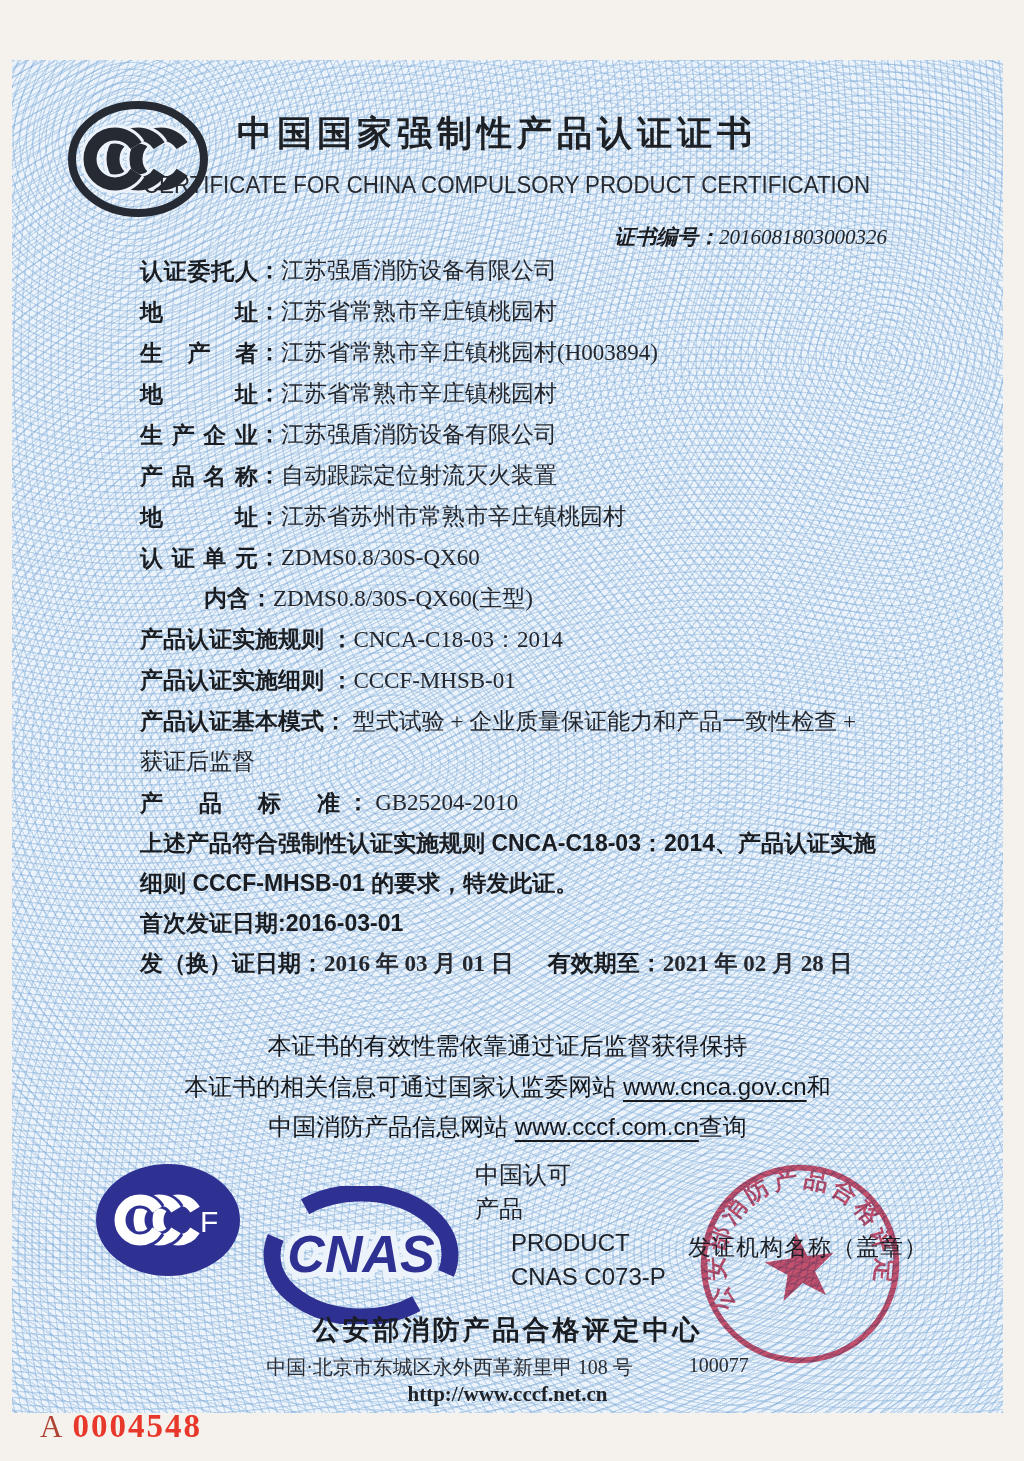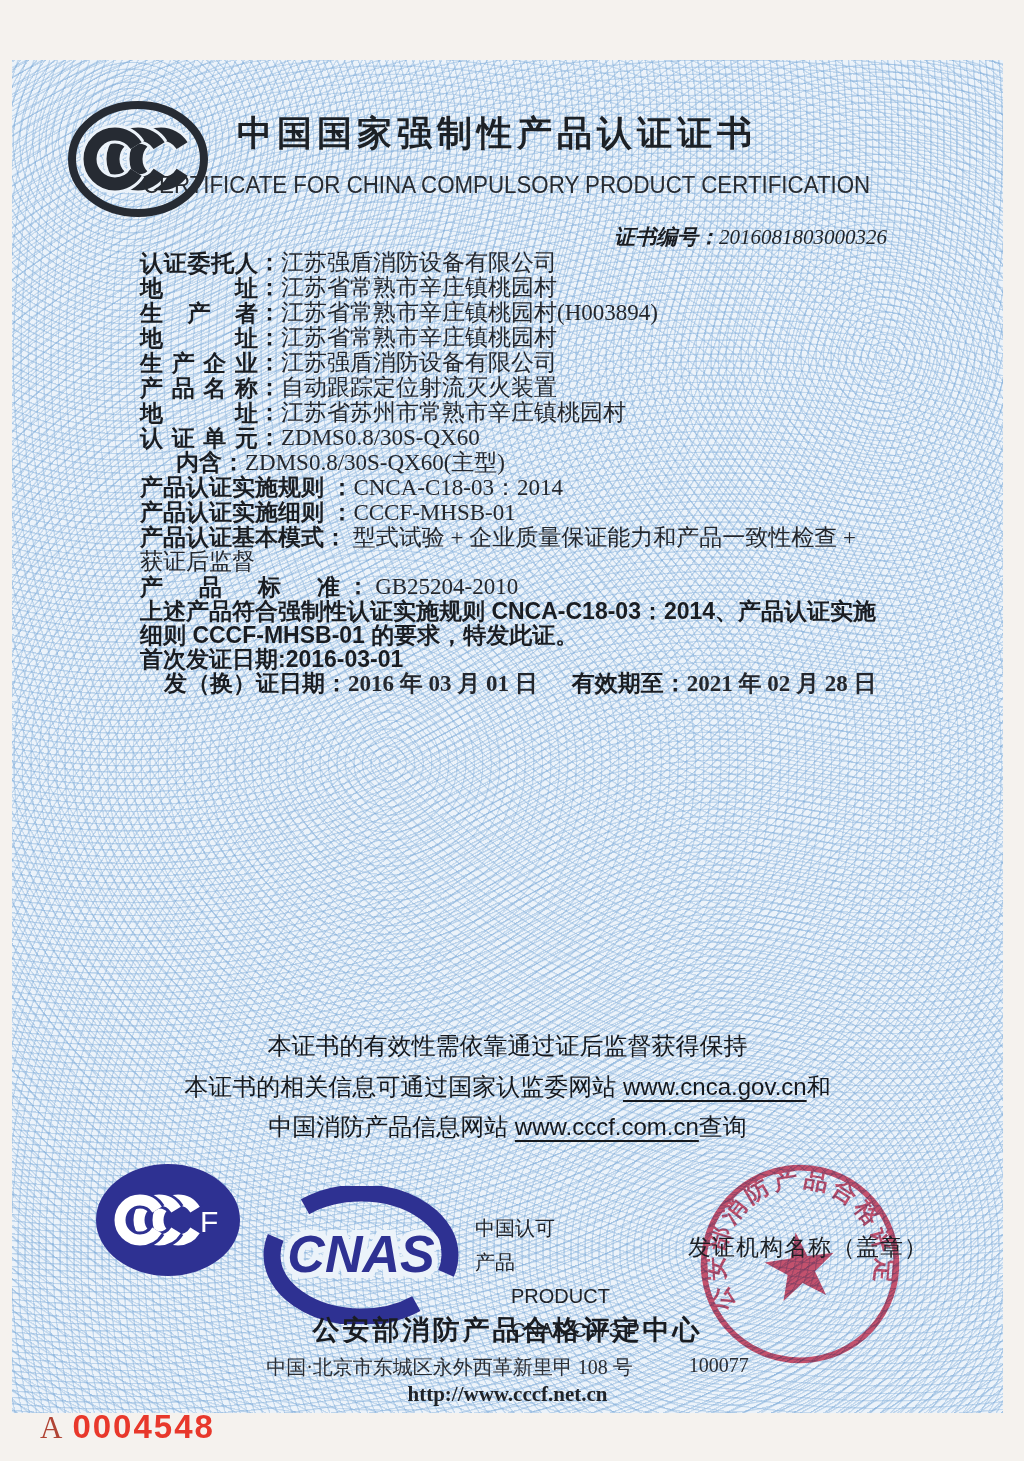--- a/index.html
+++ b/index.html
@@ -24,67 +24,67 @@
   .ccc-logo{position:absolute;left:50px;top:36px;width:153px;height:126px;}
   .titles{position:absolute;left:120px;top:50px;width:730px;text-align:center;}
   .title-cn{font-size:35px;font-weight:700;letter-spacing:5px;color:#1d2126;
     font-family:"Liberation Sans","DejaVu Sans",sans-serif;}
   .title-en{margin-top:15px;font-size:23px;color:#272b31;white-space:nowrap;
     font-family:"Liberation Sans","DejaVu Sans",sans-serif;
     transform:scaleX(0.97);transform-origin:center;}
   .cert-no{position:absolute;top:163px;right:116px;font-size:21px;color:#1f2328;font-style:italic;}
 
   
-  .fields{position:absolute;left:128px;top:190px;width:742px;font-size:23px;line-height:24px;}
+  .fields{position:absolute;left:128px;top:190px;width:742px;font-size:23px;line-height:40px;}
   .row{display:block;}
   .lbl{font-family:"Liberation Sans","DejaVu Sans",sans-serif;font-weight:600;color:#1a1d22;}
   .jlbl{display:inline-block;text-align:justify;text-align-last:justify;vertical-align:bottom;}
   .j5{width:118px;}
   .jwide{width:200px;}
   .colon{font-family:"Liberation Sans","DejaVu Sans",sans-serif;font-weight:600;color:#1a1d22;}
   .val{color:#24272d;}
-  .indent{margin-left:36px;}
+  .indent{margin-left:64px;}
   .statement{margin:0;font-family:"Liberation Sans","DejaVu Sans",sans-serif;
     font-weight:600;color:#1a1d22;}
   .first-issue{text-align:left;font-family:"Liberation Sans","DejaVu Sans",sans-serif;
     font-weight:700;color:#1a1d22;}
-  .date-row{display:flex;gap:34px;font-weight:700;margin-left:24px;}
+  .date-row{display:flex;gap:34px;font-weight:700;}
   .date-row .lbl{font-weight:700;}
   .date-row .val{font-weight:600;}
 
   
   .notice{position:absolute;left:0;top:966px;width:100%;text-align:center;
     font-family:"Liberation Sans","DejaVu Sans",sans-serif;
     font-size:24px;line-height:40.5px;color:#15181d;}
   .u{text-decoration:underline;text-underline-offset:5px;}
 
   
   .cccf-logo{position:absolute;left:82px;top:1102px;width:148px;height:116px;}
   .cnas-logo{position:absolute;left:250px;top:1098px;width:198px;height:138px;margin-top:28px;}
-  .accred{position:absolute;left:463px;top:1151px;font-size:20px;line-height:34px;color:#202329;}
+  .accred{position:absolute;left:463px;top:1098px;font-size:24px;line-height:34px;color:#202329;}
   .accred .en{font-family:"Liberation Sans","DejaVu Sans",sans-serif;padding-left:36px;}
 
   .stamp{position:absolute;left:682px;top:1098px;width:212px;height:212px;
     mix-blend-mode:multiply;opacity:0.92;transform:rotate(-8deg);}
   .stamp-overlay{position:absolute;left:676px;top:1172px;width:280px;
     font-size:23px;letter-spacing:1px;color:#1c1f24;z-index:3;}
 
   
   .issuer{position:absolute;left:0;top:1252px;width:100%;text-align:center;
     font-family:"Liberation Sans","DejaVu Sans",sans-serif;
     font-size:27px;font-weight:700;letter-spacing:3px;color:#191c21;}
   .addr{position:absolute;left:0;top:1294px;width:100%;display:flex;
     justify-content:center;gap:56px;font-size:20px;color:#2a2d33;}
   .site{position:absolute;left:0;top:1322px;width:100%;text-align:center;
     font-size:21px;font-weight:700;color:#1f2227;}
 
   
   .serial{position:absolute;left:40px;top:1408px;display:flex;align-items:baseline;gap:10px;}
   .serial-prefix{font-size:31px;color:#b04434;}
-  .serial-number{font-family:Liberation Sans, sans-serif;
+  .serial-number{font-family:Liberation Serif, serif;
     font-size:33px;font-weight:700;color:#e8382b;letter-spacing:2px;}
 </style>
 </head>
 <body>
 
 <div class="cert">
 
   <div class="ccc-logo">
     <svg width="153" height="126" viewBox="0 0 153 126">
       <ellipse cx="76" cy="63" rx="66" ry="54" fill="none" stroke="#262b33" stroke-width="8"></ellipse>

